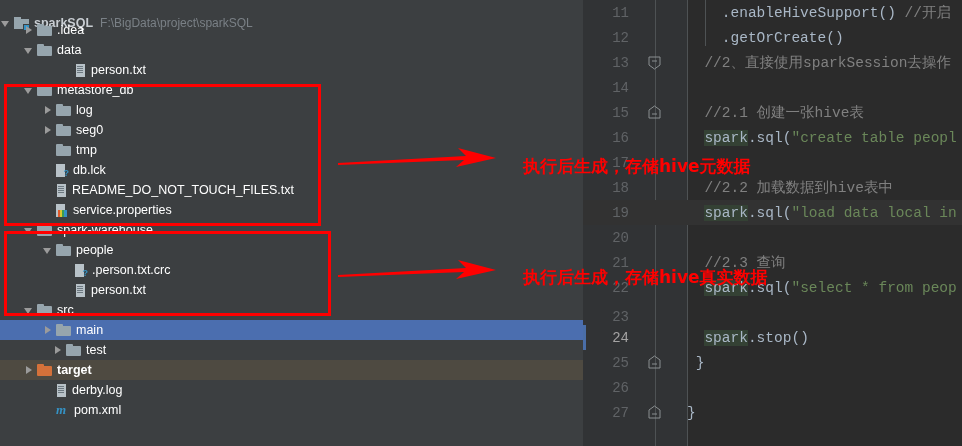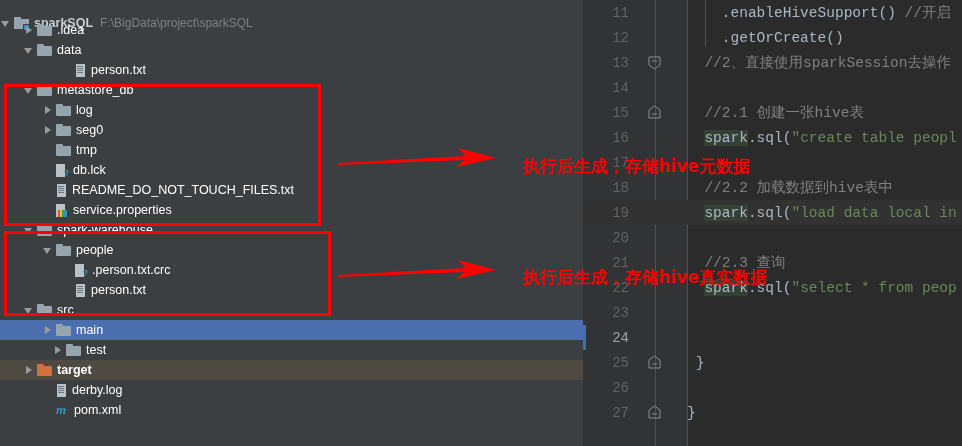--- a/index.html
+++ b/index.html
@@ -432,26 +432,27 @@
           <span class="lnum">20</span>
         </div>
         <div class="code-line" style="top: 250px;">
           <span class="lnum">21</span>
           <span class="code-text"><span class="tok-comment">  //2.3 查询</span></span>
         </div>
         <div class="code-line" style="top: 275px;">
           <span class="lnum">22</span>
           <span class="code-text"><span class="tok-plain">  </span><span class="tok-hl">spark</span><span class="tok-plain">.sql(</span><span class="tok-string">"select * from peop</span></span>
         </div>
-        <div class="code-line" style="top: 300px;">
+        <div class="code-line" style="top: 300px; align-items: flex-end;">
           <span class="lnum">23</span>
         </div>
         <div class="code-line" style="top: 325px;">
           <div class="caretbar"></div>
           <span class="lnum caret">24</span>
+          <span class="code-text"><span class="tok-plain">  </span><span class="tok-hl">spark</span><span class="tok-plain">.stop()</span></span>
         </div>
         <div class="code-line" style="top: 350px;">
           <span class="lnum">25</span>
           <span class="foldbox" style="top:5px;">
             <svg width="15" height="15" viewBox="0 0 15 15">
               <path d="M2,13 L2,5 L7.5,1 L13,5 L13,13 Z" fill="none" stroke="#8a8f91" stroke-width="1"></path>
               <line x1="5" y1="9" x2="10" y2="9" stroke="#8a8f91" stroke-width="1"></line>
             </svg>
           </span>
           <span class="code-text"><span class="tok-plain"> }</span></span>

